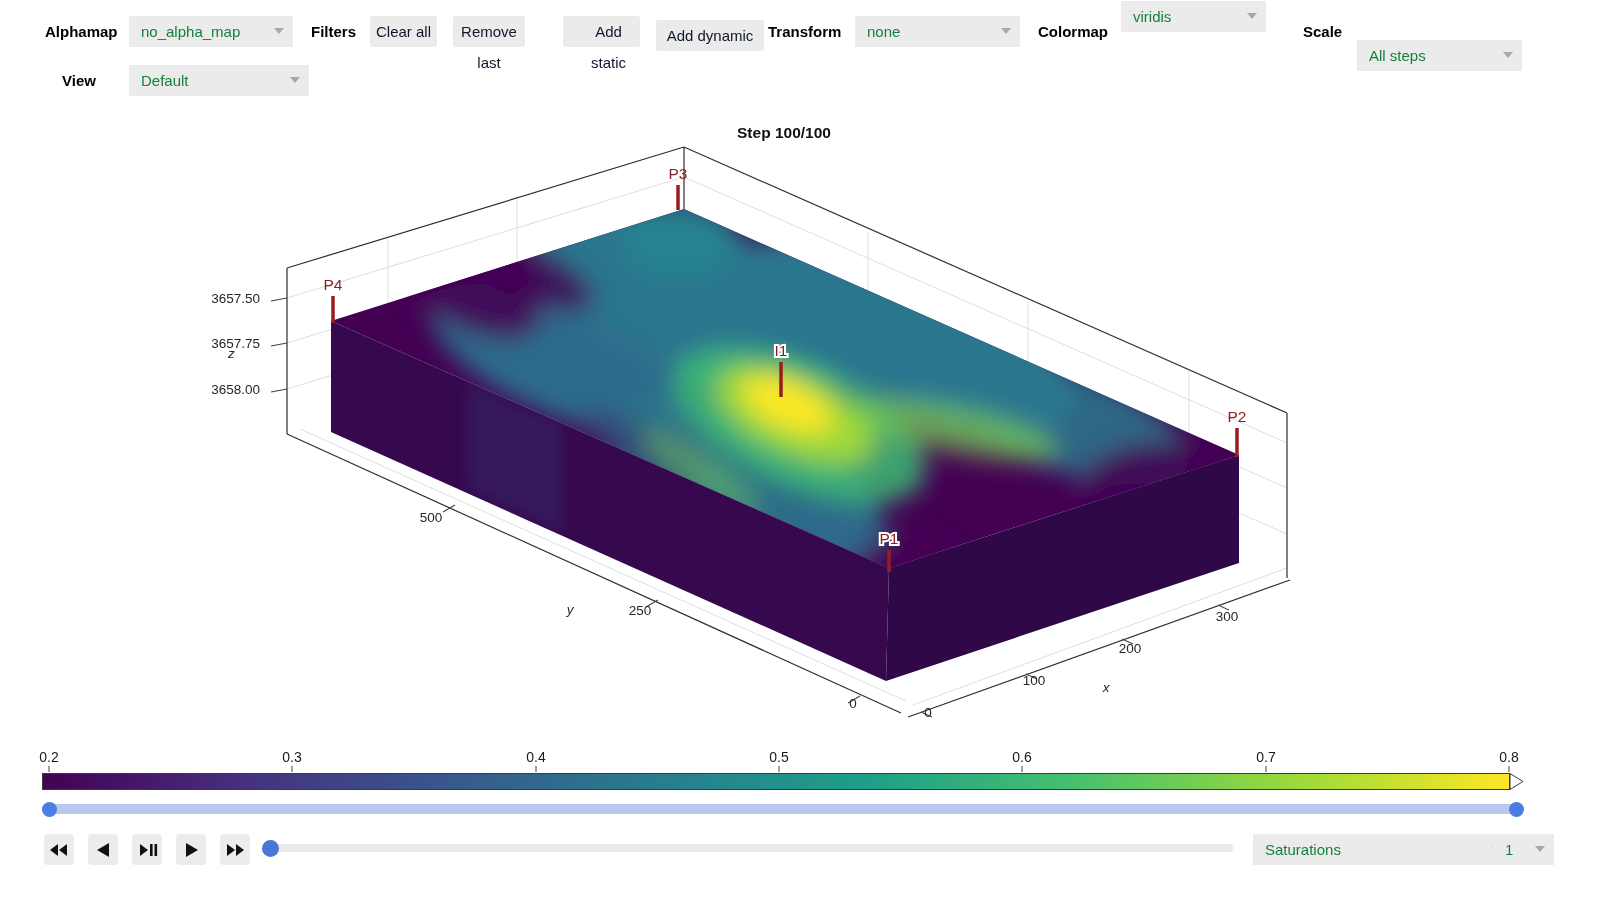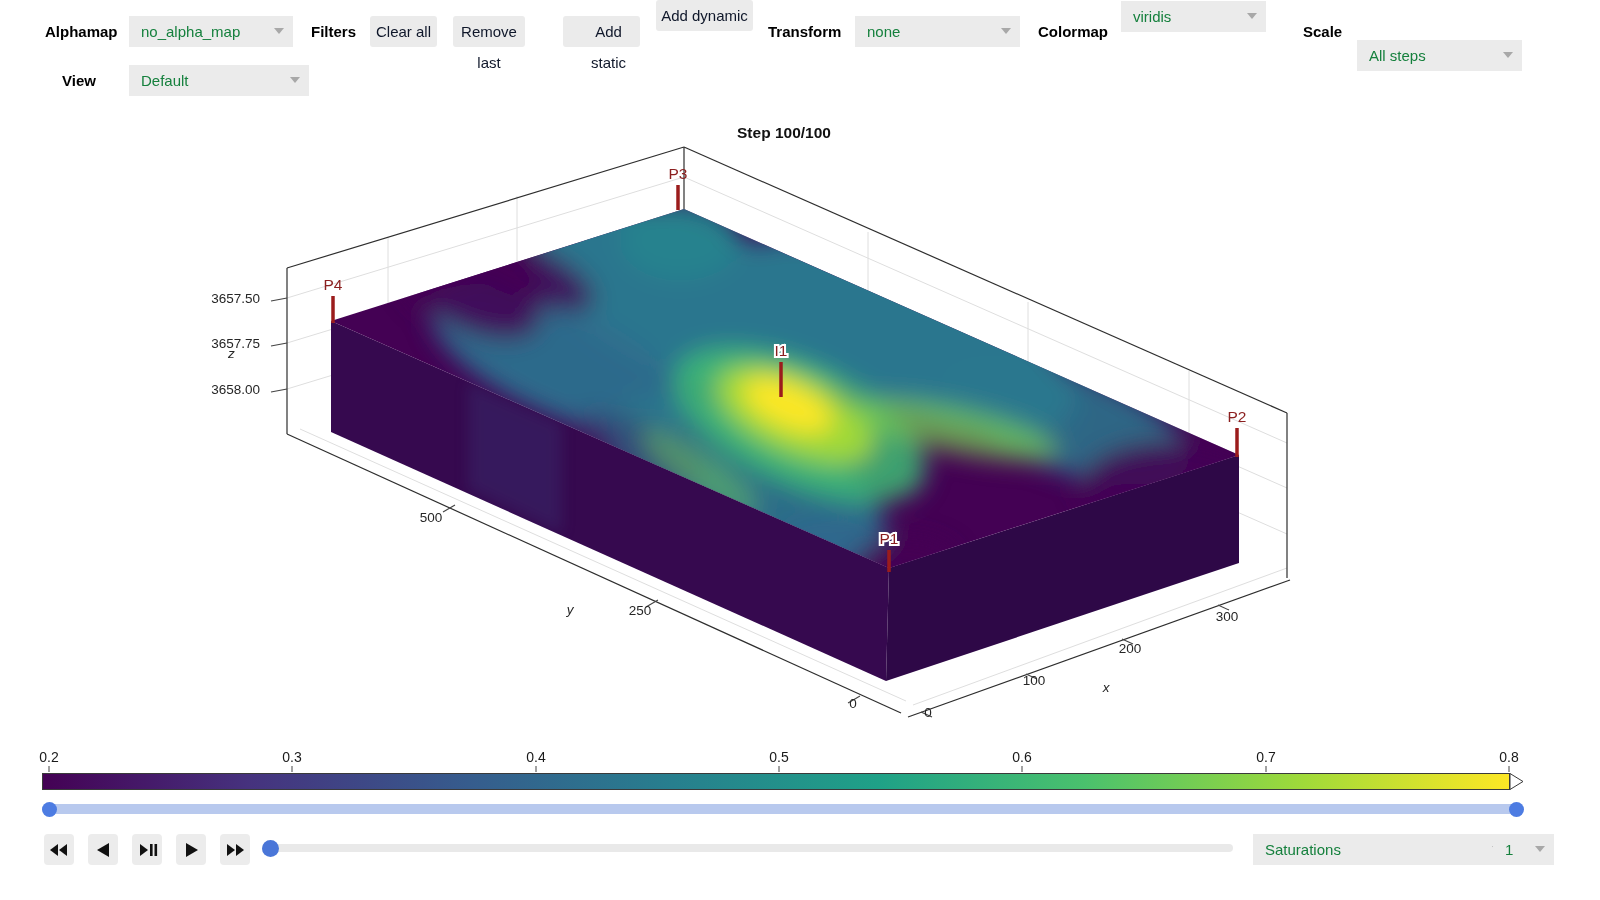--- a/index.html
+++ b/index.html
@@ -28,21 +28,21 @@
   <div>
     <span class="tlabel" style="left:45px;top:16px;">Alphamap</span>
     <div class="dropdown" style="left:129px;top:16px;width:164px;">
       <span>no_alpha_map</span>
       <span class="dd-caret"></span>
     </div>
     <span class="tlabel" style="left:311px;top:16px;">Filters</span>
     <button class="btn" style="left:370px;width:67px;top:16px;">Clear all</button>
     <button class="btn" style="left:453px;width:72px;top:16px;">Remove last</button>
     <button class="btn" style="left:563px;width:77px;top:16px;padding-left:14px;">Add static</button>
-    <button class="btn" style="left:656px;width:97px;top:0;">Add dynamic</button>
+    <button class="btn" style="left:656px;width:108px;top:20px;">Add dynamic</button>
     <span class="tlabel" style="left:768px;top:16px;">Transform</span>
     <div class="dropdown" style="left:855px;top:16px;width:165px;">
       <span>none</span>
       <span class="dd-caret"></span>
     </div>
     <span class="tlabel" style="left:1038px;top:16px;">Colormap</span>
     <div class="dropdown" style="left:1121px;top:1px;width:145px;text-align:right;">
       <span>viridis</span>
       <span class="dd-caret"></span>
     </div>

